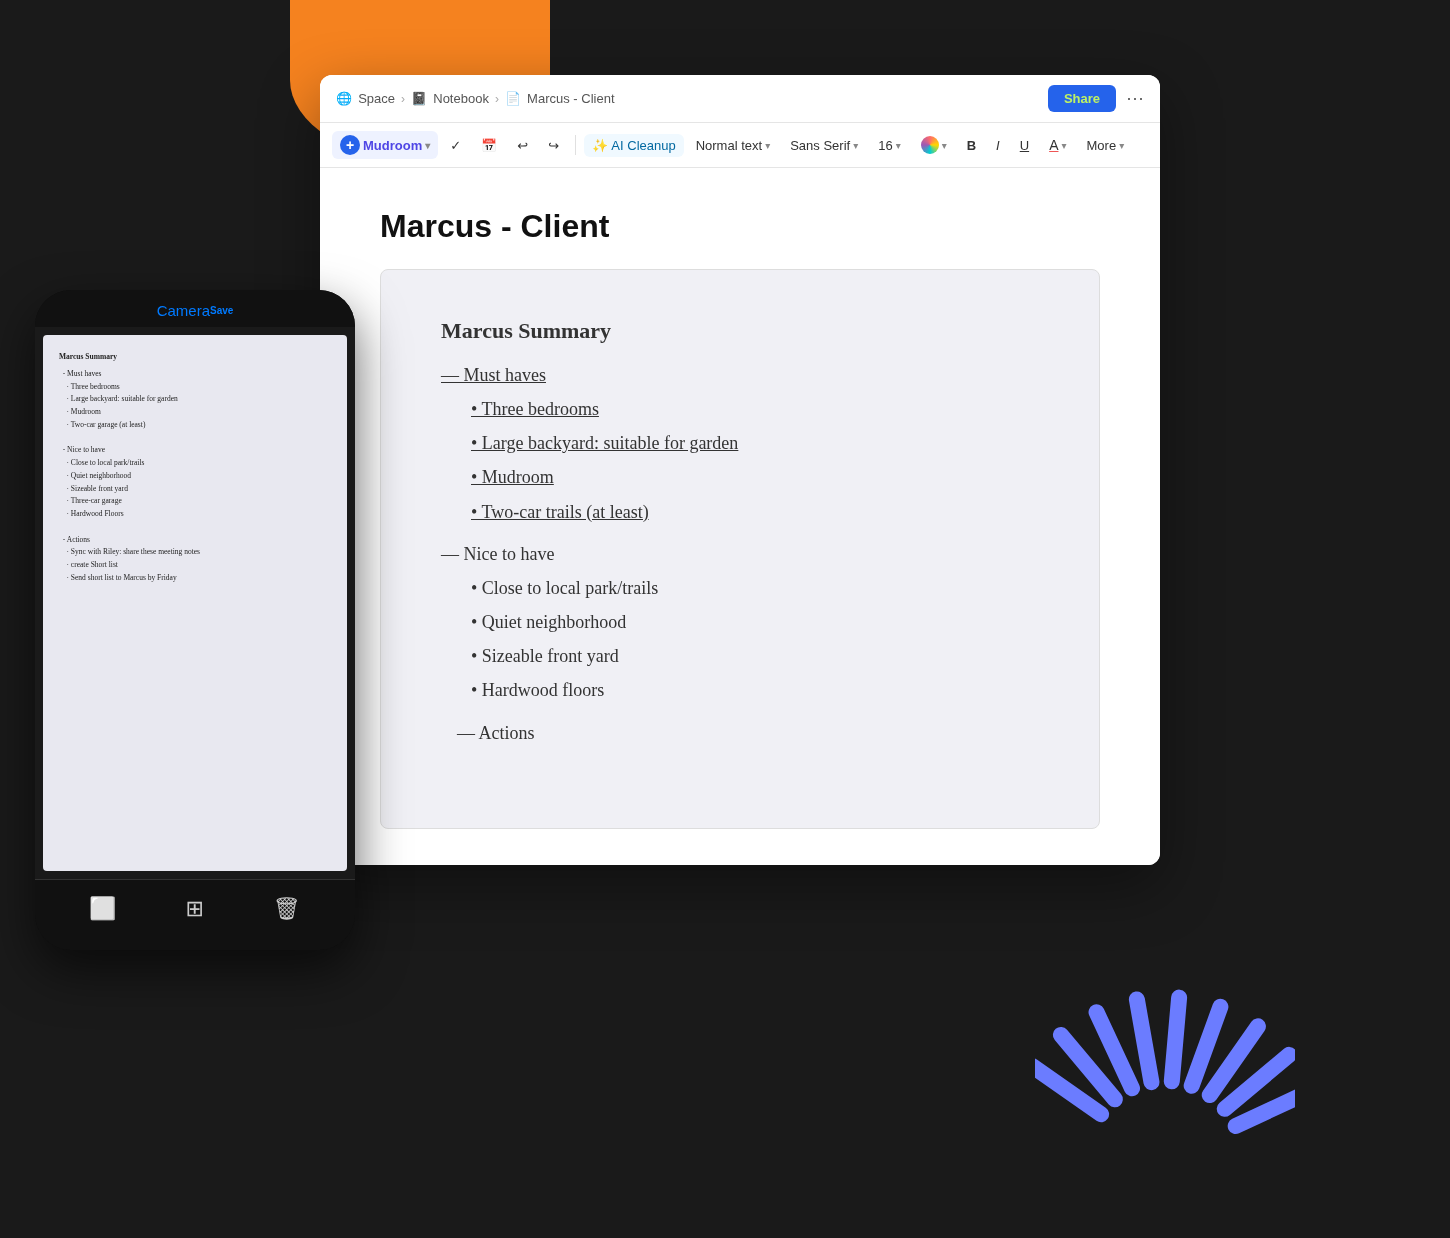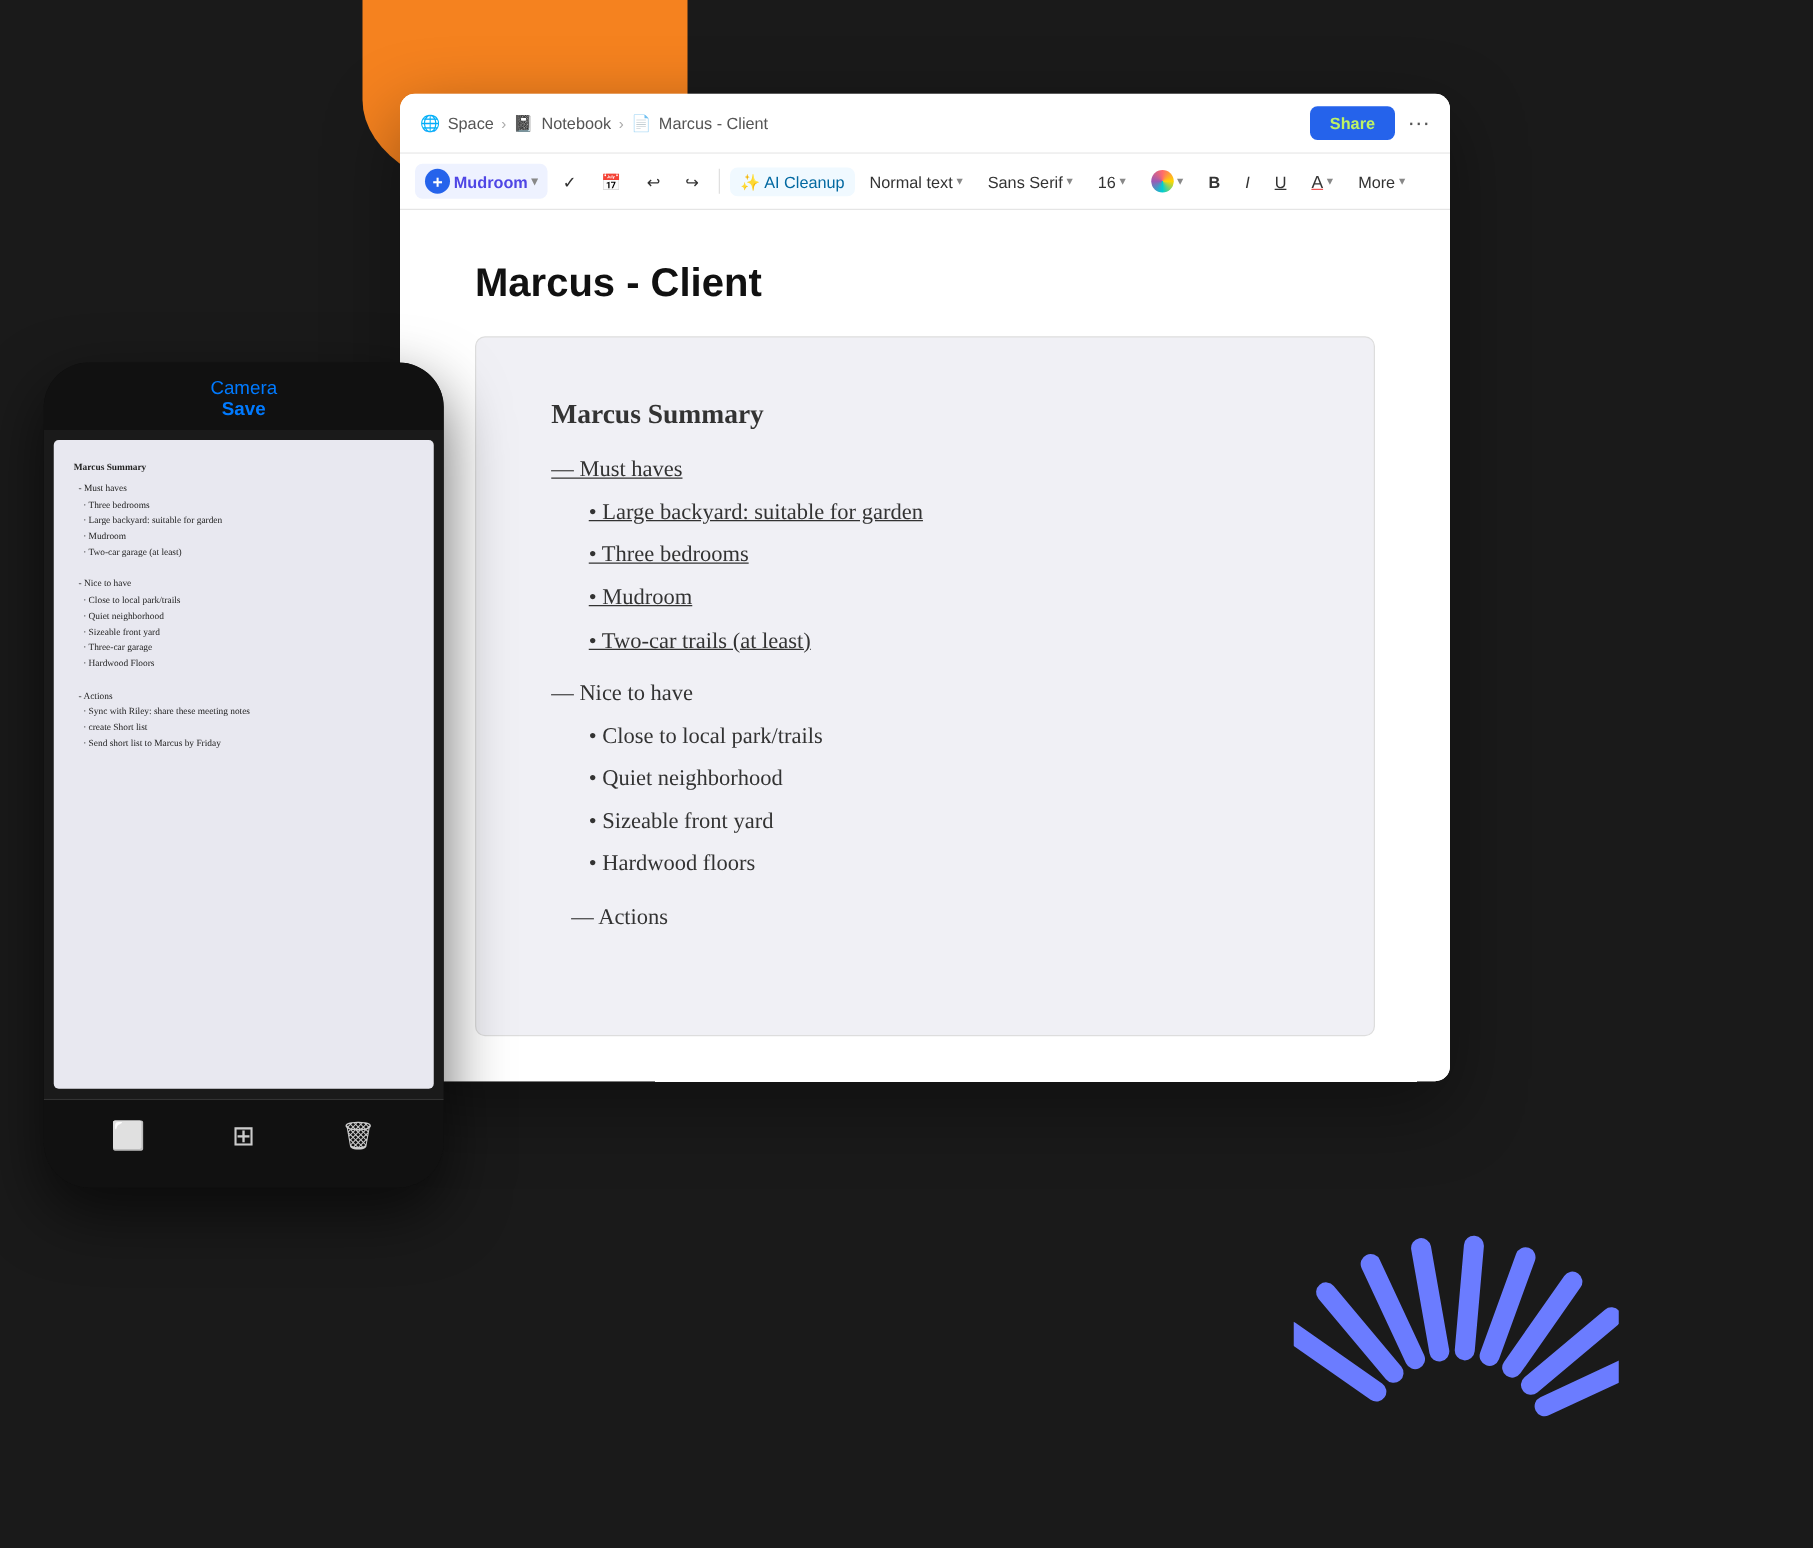--- a/index.html
+++ b/index.html
@@ -205,32 +205,31 @@
       display: flex;
       flex-direction: column;
     }
 
     .phone-status-bar {
       display: flex;
       justify-content: center;
       align-items: center;
       padding: 12px 20px 8px;
       background: #111;
-      flex-direction: column;
     }
 
     .phone-camera-label {
       color: #007AFF;
       font-size: 15px;
       font-weight: 500;
     }
 
     .phone-save-label {
       color: #007AFF;
-      font-size: 15px;
+      font-size: 10px;
       font-weight: 600;
     }
 
     .phone-content {
       flex: 1;
       background: #1a1a1a;
       display: flex;
       align-items: center;
       justify-content: center;
       padding: 8px;
@@ -356,22 +355,22 @@
   </div>
 
   <div class="editor-content">
     <div class="doc-title">Marcus - Client</div>
 
     <div class="handwritten-note">
       <div style="font-size:22px;font-weight:600;margin-bottom:6px;">Marcus Summary</div>
       <div style="margin-left:0;text-decoration:underline;">
         <div>— Must haves</div>
         <div style="margin-left:30px;">
+          <div>• Three bedrooms</div>
           <div>• Large backyard: suitable for garden</div>
-          <div>• Three bedrooms</div>
           <div>• Mudroom</div>
           <div>• Two-car trails (at least)</div>
         </div>
       </div>
       <div style="margin-left:0;margin-top:8px;">
         <div>— Nice to have</div>
         <div style="margin-left:30px;">
           <div>• Close to local park/trails</div>
           <div>• Quiet neighborhood</div>
           <div>• Sizeable front yard</div>

